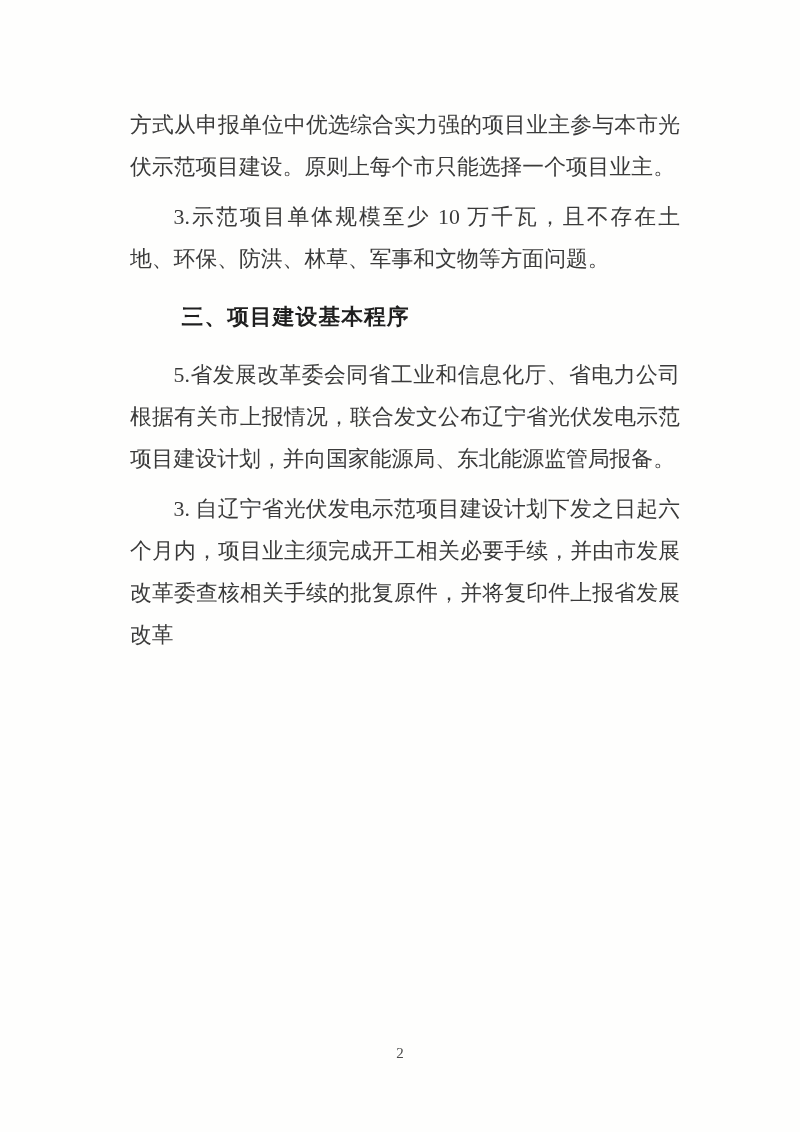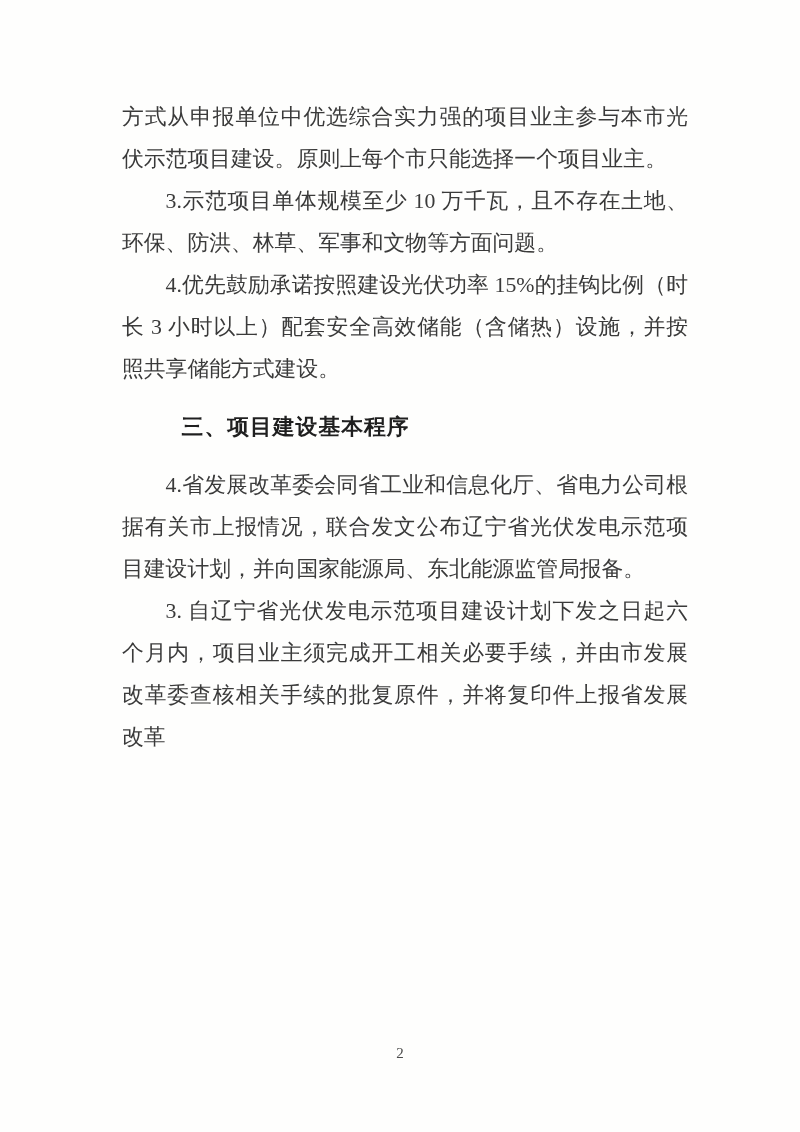--- a/index.html
+++ b/index.html
@@ -20,21 +20,21 @@
     left: 122px;
     top: 96px;
     width: 566px;
     font-size: 21.8px;
     line-height: 42px;
     color: #3a3a3a;
     text-align: justify;
     text-justify: inter-ideograph;
   }
   .para {
-    margin: 0;
+    margin: 8px;
     padding: 0;
     text-indent: 2em;
     word-break: break-all;
   }
   .para.no-indent {
     text-indent: 0;
   }
   .heading {
     margin: 16px;
     padding: 0;
@@ -55,20 +55,19 @@
     color: #4a4a4a;
   }
 </style>
 </head>
 <body>
 
 <div class="page">
   <div class="content">
     <p class="para no-indent">方式从申报单位中优选综合实力强的项目业主参与本市光伏示范项目建设。原则上每个市只能选择一个项目业主。</p>
     <p class="para">3.示范项目单体规模至少 10 万千瓦，且不存在土地、环保、防洪、林草、军事和文物等方面问题。</p>
-    <p class="para">4.优先鼓励承诺按照建设光伏功率 15%的挂钩比例（时长 3 小时以上）配套安全高效储能（含储热）设施，并按照共享储能方式建设。</p>
     <p class="heading">三、项目建设基本程序</p>
-    <p class="para">4.省发展改革委会同省工业和信息化厅、省电力公司根据有关市上报情况，联合发文公布辽宁省光伏发电示范项目建设计划，并向国家能源局、东北能源监管局报备。</p>
+    <p class="para">5.省发展改革委会同省工业和信息化厅、省电力公司根据有关市上报情况，联合发文公布辽宁省光伏发电示范项目建设计划，并向国家能源局、东北能源监管局报备。</p>
     <p class="para">3. 自辽宁省光伏发电示范项目建设计划下发之日起六个月内，项目业主须完成开工相关必要手续，并由市发展改革委查核相关手续的批复原件，并将复印件上报省发展改革</p>
   </div>
 
   <div class="footer-page-number">2</div>
 </div>
 
 </body></html>

